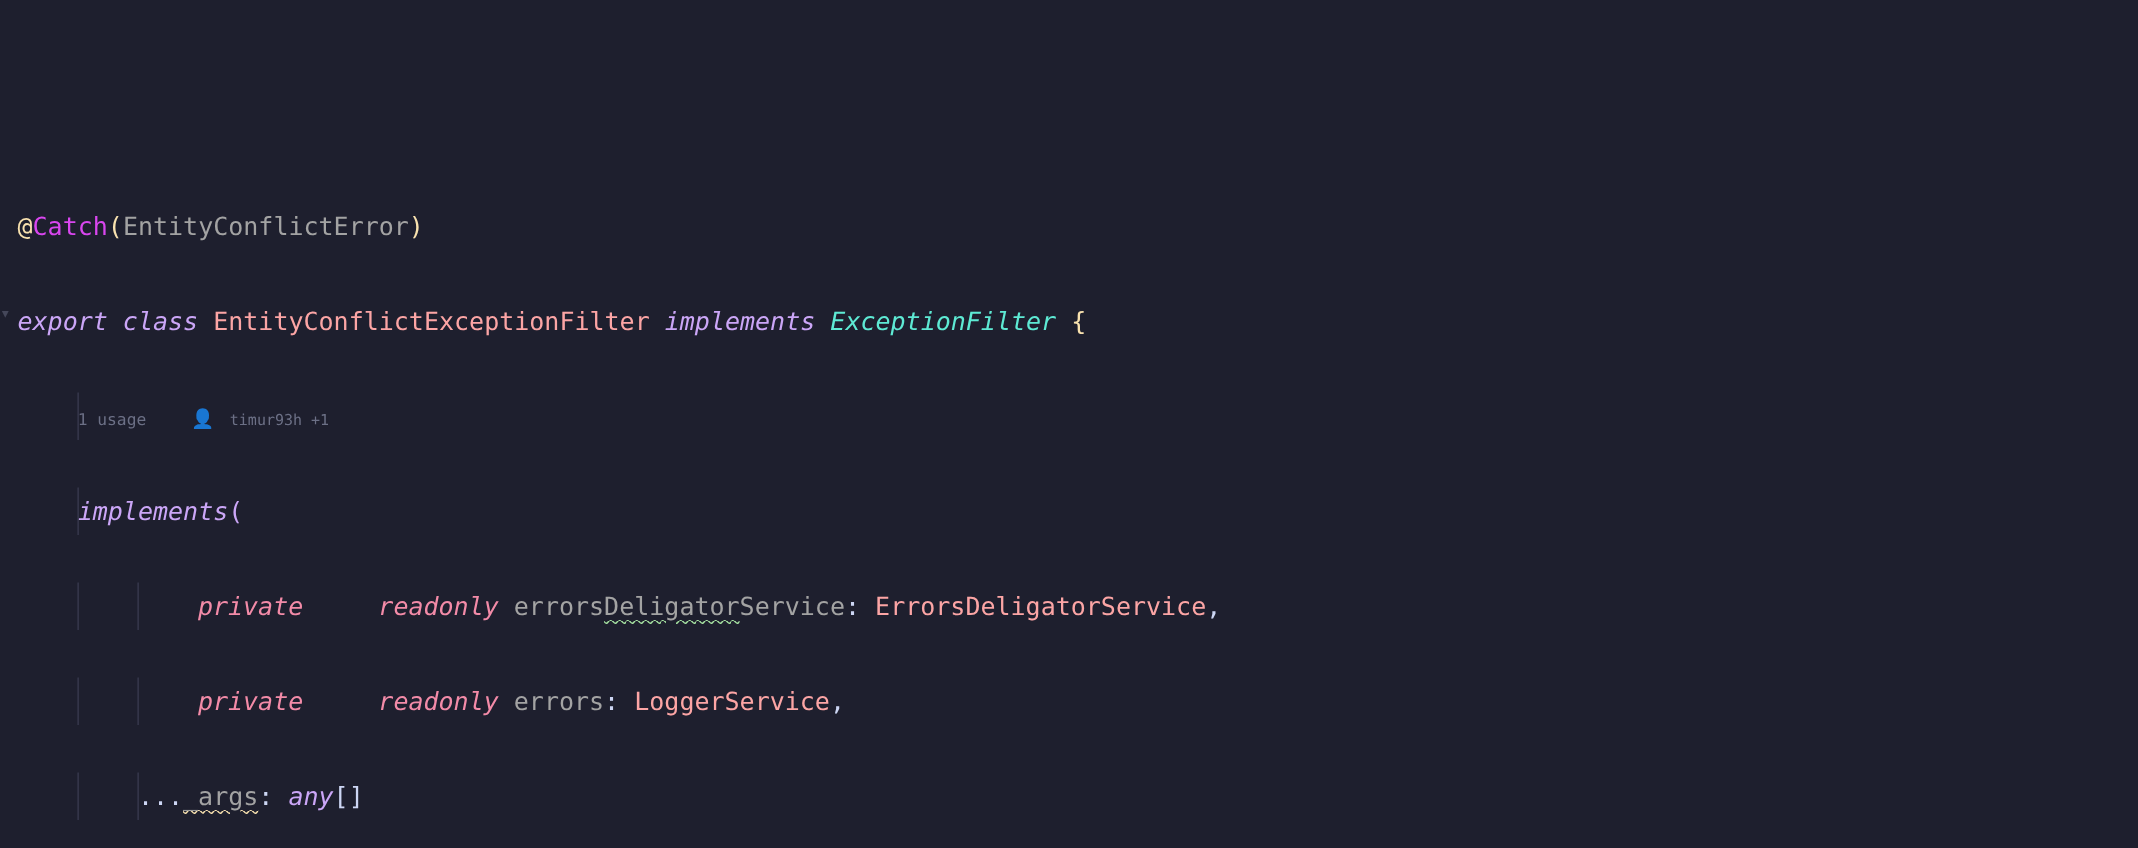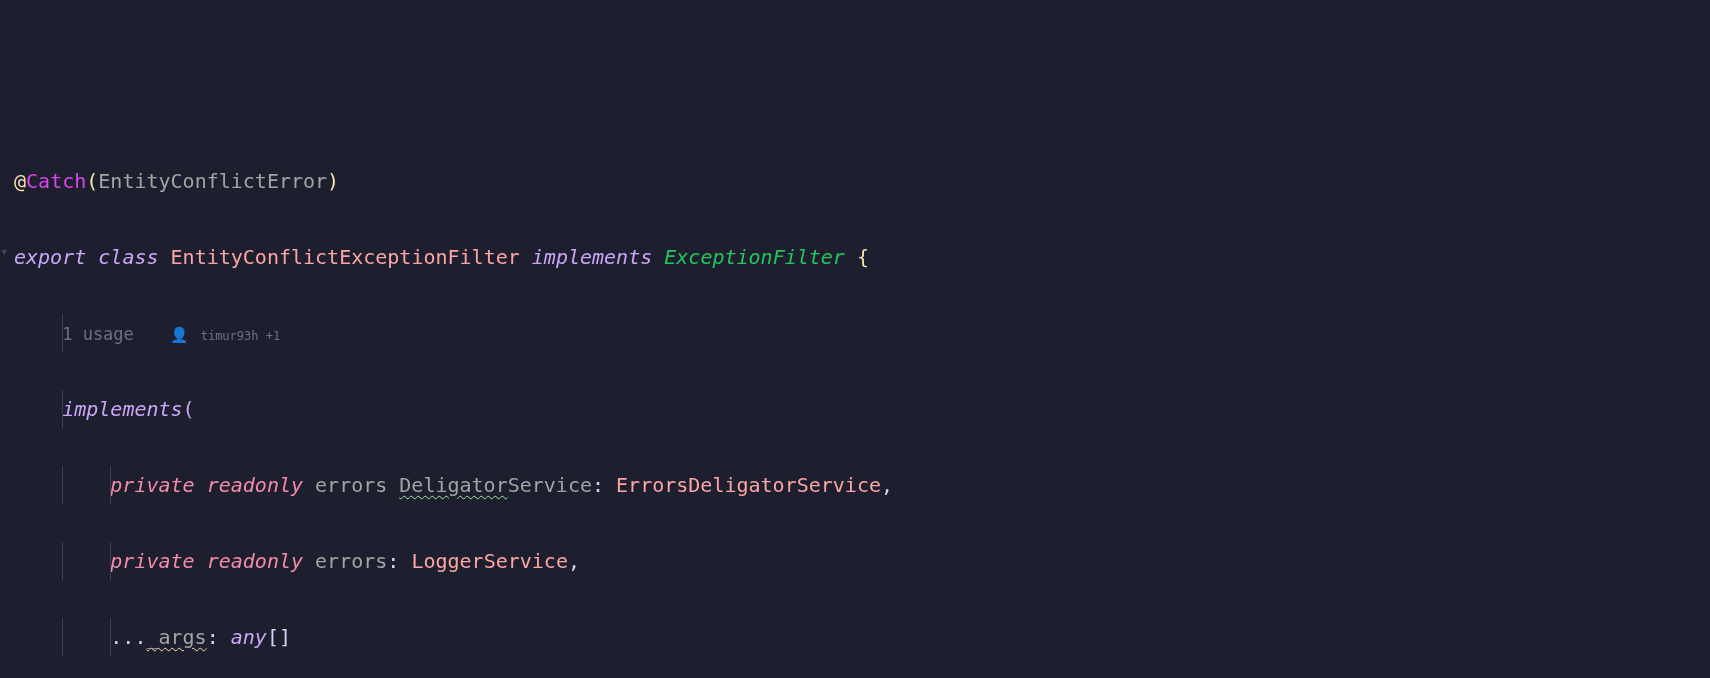--- a/index.html
+++ b/index.html
@@ -41,41 +41,40 @@
     .indent-guide2 {
       position: absolute;
       left: 110px;
       top: 0;
       bottom: 0;
       border-left: 1px solid #3b3d52;
     }
     .decorator { color: #f9e2af; }
     .keyword { color: #cba6f7; font-style: italic; }
     .class-name { color: #fca5a5; }
-    .type-name { color: #22c55e; font-style: italic; }
+    .type-name { color: #5eead4; font-style: italic; }
     .func-call { color: #d946ef; }
     .param { color: #a3a3a3; }
     .punct { color: #cdd6f4; }
     .brace-y { color: #f9e2af; }
     .brace-p { color: #cba6f7; }
-    .inlay-link { color: #6c7086; font-size: 17px; }
+    .inlay-link { color: #6c7086; font-size: 13px; }
     .inlay-author { color: #6c7086; font-size: 12px; }
     .person-icon { color: #6c7086; font-size: 15px; }
     .squiggle-green {
       text-decoration: underline wavy #a6e3a1;
       text-decoration-thickness: 1px;
       text-underline-offset: 3px;
-      margin-left: 12px;
     }
     .squiggle-yellow {
       text-decoration: underline wavy #f9e2af;
       text-decoration-thickness: 1px;
       text-underline-offset: 3px;
     }
-    .modifier { color: #f38ba8; font-style: italic; }
+    .modifier { color: #f38ba8; font-style: italic; padding-left: 48px; }
   </style>
 </head>
 <body>
 
 
 
 <div class="line"><span class="decorator">@</span><span class="func-call">Catch</span><span class="brace-y">(</span><span class="param">EntityConflictError</span><span class="brace-y">)</span></div>
 <div class="line"><span class="gutter-fold">▾</span><span class="keyword">export</span> <span class="keyword">class</span> <span class="class-name">EntityConflictExceptionFilter</span> <span class="keyword">implements</span> <span class="type-name">ExceptionFilter</span><span class="brace-y"> {</span></div>
 <div class="line"><span class="indent-guide"></span>    <span class="inlay-link">1 usage</span>   <span class="person-icon">👤</span> <span class="inlay-author">timur93h +1</span></div>
 <div class="line"><span class="indent-guide"></span>    <span class="keyword">implements</span><span class="brace-p">(</span></div>

